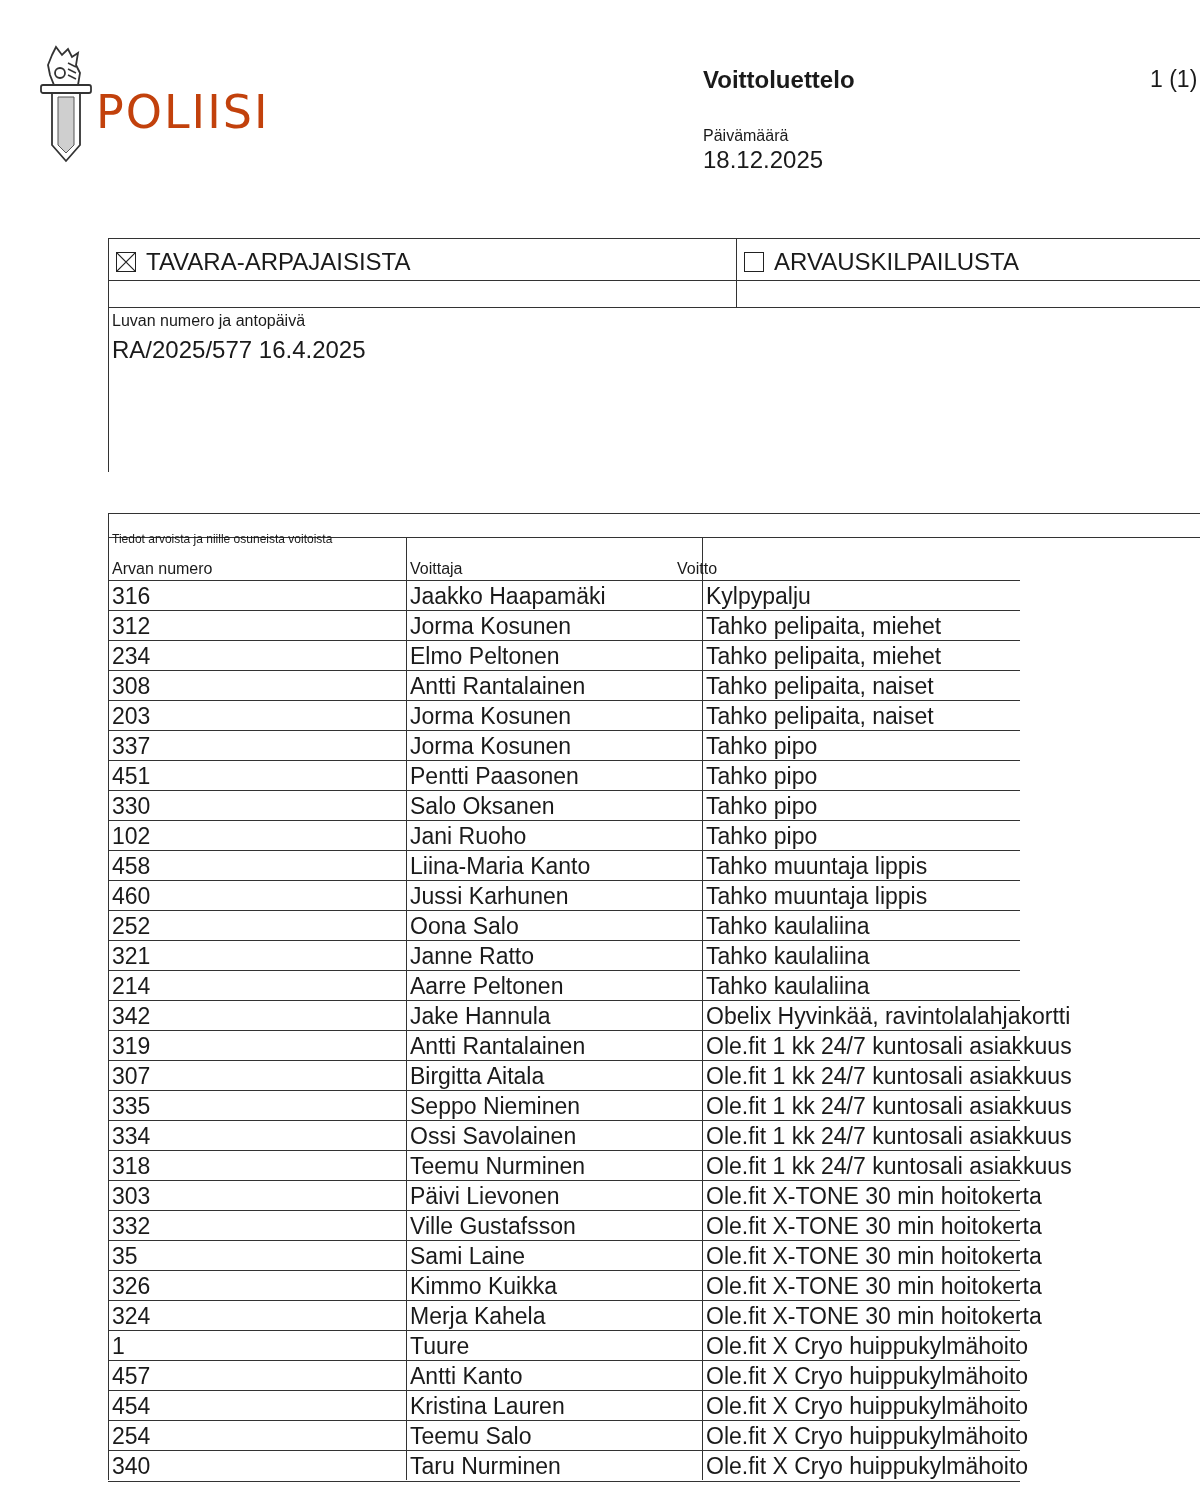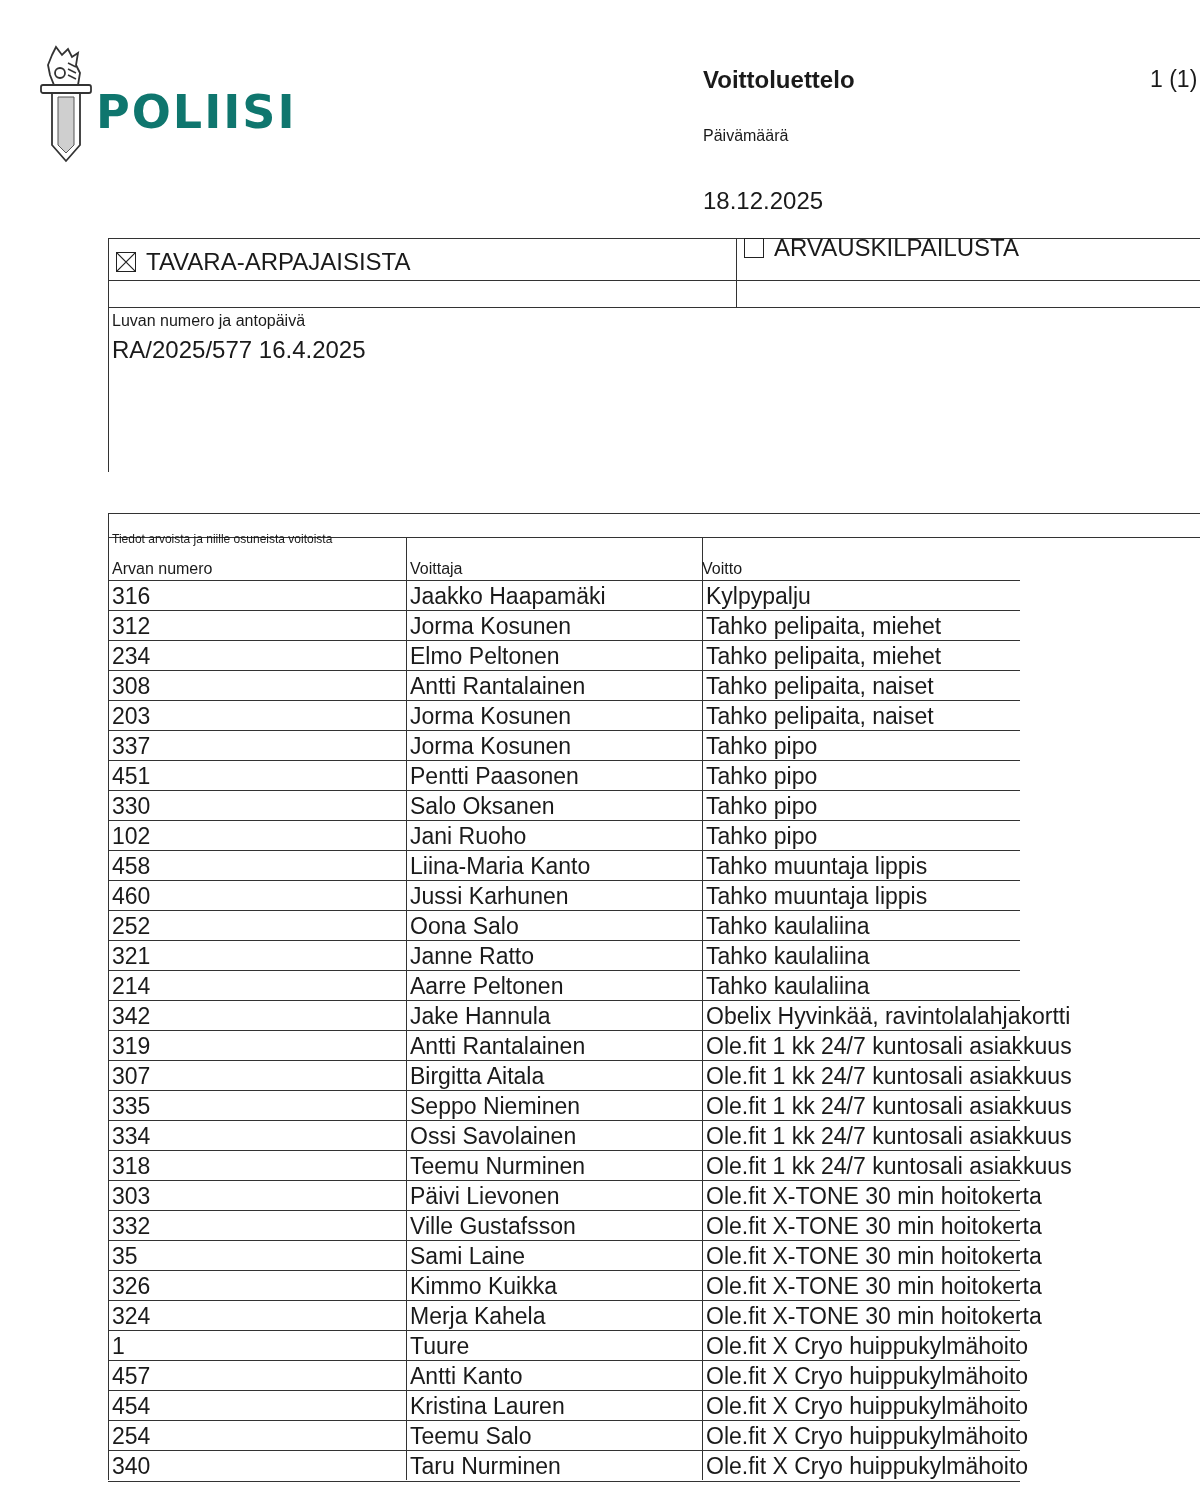--- a/index.html
+++ b/index.html
@@ -2,27 +2,27 @@
 <html><head>
 <meta charset="utf-8">
 <style>
   html, body { margin: 0; padding: 0; background: #ffffff; }
   body { width: 1200px; height: 1503px; position: relative; overflow: hidden; color: #1a1a1a; font-family: "Liberation Sans", sans-serif; }
   .abs { position: absolute; }
 
   
   .logo { left: 38px; top: 45px; width: 270px; height: 120px; }
   .logo-emblem { position: absolute; left: 0; top: 0; width: 56px; height: 118px; }
-  .logo-text { position: absolute; left: 58px; top: 40px; font-family: "DejaVu Sans", sans-serif; font-weight: bold; font-size: 46px; letter-spacing: 2px; color: #0f766e; }
+  .logo-text { position: absolute; left: 58px; top: 40px; font-family: "DejaVu Sans", sans-serif; font-weight: normal; font-size: 46px; letter-spacing: 2px; color: #c2410c; }
 
   
   .doc-title { left: 703px; top: 66px; font-size: 24px; font-weight: bold; }
   .page-no { left: 1150px; top: 66px; font-size: 23px; }
   .date-label { left: 703px; top: 127px; font-size: 16px; }
-  .date-value { left: 703px; top: 146px; font-size: 24px; margin-top: 41px; }
+  .date-value { left: 703px; top: 146px; font-size: 24px; }
 
   
   .hline { position: absolute; height: 0; border-top: 1.5px solid #333; }
   .vline { position: absolute; width: 0; border-left: 1.5px solid #333; }
   .check-row { display: flex; align-items: center; font-size: 24px; }
   .checkbox { width: 20px; height: 20px; border: 1.5px solid #222; margin-right: 10px; position: relative; box-sizing: border-box; }
   .checkbox svg { position: absolute; left: 0; top: 0; width: 100%; height: 100%; }
   .permit-label { left: 112px; top: 312px; font-size: 16px; }
   .permit-value { left: 112px; top: 336px; font-size: 24px; }
 
@@ -63,40 +63,40 @@
   <div class="vline" style="left:736px; top:238px; height:69px;"></div>
 
   <div class="abs check-row" style="left:116px; top:248px;">
     <span class="checkbox">
       <svg viewBox="0 0 20 20">
           <path d="M0 0 L20 20 M20 0 L0 20" stroke="#222" stroke-width="1.3"></path>
         </svg>
     </span>
     <span>TAVARA-ARPAJAISISTA</span>
   </div>
-  <div class="abs check-row" style="left:744px; top:234px;">
+  <div class="abs check-row" style="left:744px; top:248px;">
     <span class="checkbox"></span>
     <span>ARVAUSKILPAILUSTA</span>
   </div>
 
   <div class="abs permit-label">Luvan numero ja antopäivä</div>
   <div class="abs permit-value">RA/2025/577 16.4.2025</div>
 </div>
 
 <div>
   <div class="hline" style="left:108px; top:513px; width:1092px;"></div>
   <div class="hline" style="left:108px; top:537px; width:1092px;"></div>
   <div class="vline" style="left:108px; top:513px; height:967px;"></div>
   <div class="vline" style="left:406px; top:537px; height:943px;"></div>
   <div class="vline" style="left:702px; top:537px; height:943px;"></div>
 
   <div class="abs section-label">Tiedot arvoista ja niille osuneista voitoista</div>
   <div class="abs th" style="left:112px;">Arvan numero</div>
   <div class="abs th" style="left:410px;">Voittaja</div>
-  <div class="abs th" style="left:702px;">Voitto</div>
+  <div class="abs th" style="left:677px;">Voitto</div>
 
   <div id="rows">
       <div class="row" style="top: 580px; border-top: 1.5px solid rgb(51, 51, 51);">
         <span class="cell c1">316</span>
         <span class="cell c2">Jaakko Haapamäki</span>
         <span class="cell c3">Kylpypalju</span>
       </div>
       <div class="row" style="top: 610px; border-top: 1.5px solid rgb(51, 51, 51);">
         <span class="cell c1">312</span>
         <span class="cell c2">Jorma Kosunen</span>

